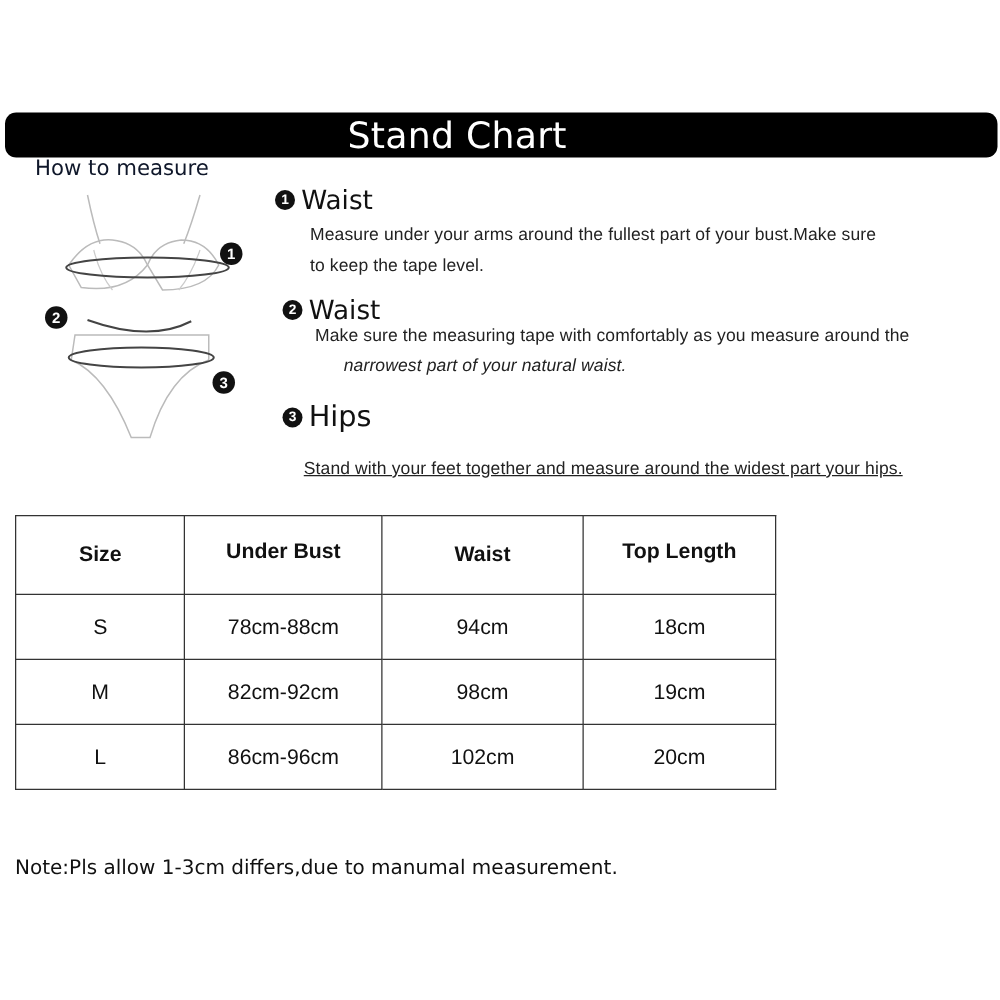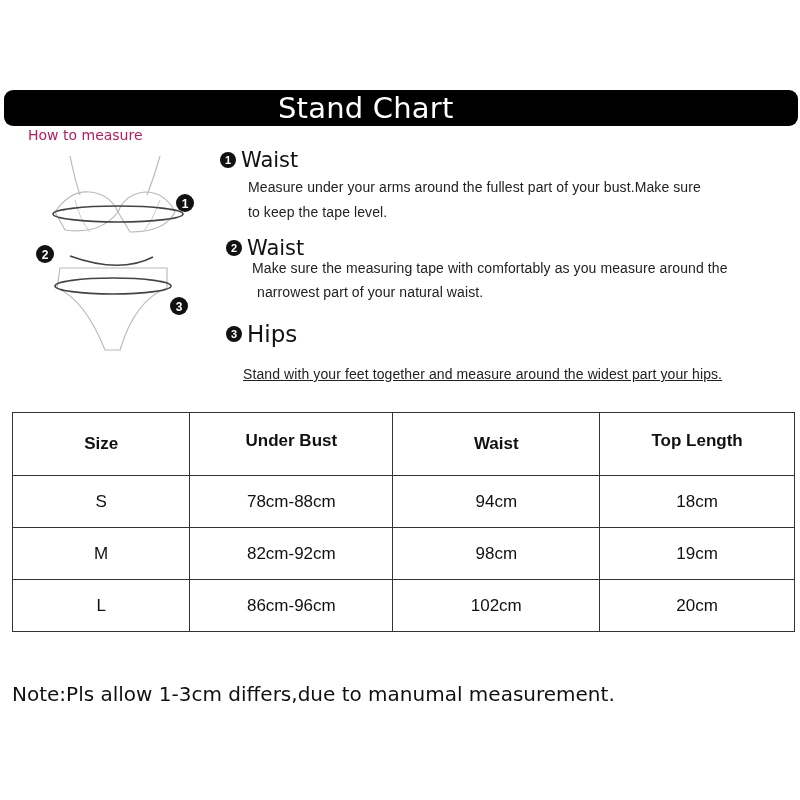--- a/index.html
+++ b/index.html
@@ -1,28 +1,28 @@
 <!DOCTYPE html>
 <html><head>
 <meta charset="utf-8">
 <style>
   html, body { margin: 0; padding: 0; background: #ffffff; }
   body { width: 800px; height: 800px; position: relative; overflow: hidden; font-family: "DejaVu Sans", sans-serif; color: #000; }
   .title-bar { position: absolute; left: 4px; top: 90px; width: 794px; height: 36px; background: #000; border-radius: 9px; }
   .title-text { position: absolute; left: 278px; top: 91px; font-size: 29px; color: #fff; line-height: 34px; letter-spacing: 0.2px; }
-  .how-label { position: absolute; left: 28px; top: 124px; font-size: 14px; color: #be185d; line-height: 22px; }
+  .how-label { position: absolute; left: 28px; top: 124px; font-size: 17px; color: #0f172a; line-height: 22px; }
   .figure { position: absolute; left: 25px; top: 150px; width: 190px; height: 215px; }
   .sec-head { position: absolute; font-size: 21px; line-height: 26px; color: #111; display: flex; align-items: center; }
   .num-badge { display: inline-flex; width: 16px; height: 16px; border-radius: 50%; background: #111; color: #fff; font-size: 11px; font-weight: bold; align-items: center; justify-content: center; margin-right: 5px; font-family: "Liberation Sans", sans-serif; }
   .desc { position: absolute; font-family: "Liberation Sans", sans-serif; font-size: 14px; color: #222; line-height: 24px; letter-spacing: 0.1px; }
-  table.size-table { position: absolute; left: 12px; top: 412px; width: 783px; border-collapse: collapse; border-radius: 16px; }
+  table.size-table { position: absolute; left: 12px; top: 412px; width: 609px; border-collapse: collapse; border-radius: 16px; }
   .size-table td, .size-table th { border: 1.5px solid #333; text-align: center; font-family: "Liberation Sans", sans-serif; font-size: 17px; color: #111; padding: 0; }
   .size-table th { height: 56px; font-weight: bold; }
   .size-table td { height: 51px; }
-  .note { position: absolute; left: 12px; top: 683px; font-size: 20px; line-height: 22px; color: #111; }
+  .note { position: absolute; left: 12px; top: 683px; font-size: 16px; line-height: 22px; color: #111; }
 </style>
 </head>
 <body>
 
 <div class="title-bar"></div>
 <div class="title-text">Stand Chart</div>
 
 <div class="how-label">How to measure</div>
 
 <svg class="figure" viewBox="0 0 190 215">
@@ -64,21 +64,21 @@
   <span>Waist</span>
 </div>
 <div class="desc" style="left:248px; top:175px;">Measure under your arms around the fullest part of your bust.Make sure</div>
 <div class="desc" style="left:248px; top:200px;">to keep the tape level.</div>
 
 <div class="sec-head" style="left:226px; top:235px;">
   <span class="num-badge">2</span>
   <span>Waist</span>
 </div>
 <div class="desc" style="left:252px; top:256px;">Make sure the measuring tape with comfortably as you measure around the</div>
-<div class="desc" style="left:257px; top:280px;">narrowest part of your natural waist.</div>
+<div class="desc" style="left:275px; top:280px;font-style:italic;">narrowest part of your natural waist.</div>
 
 <div class="sec-head" style="left:226px; top:321px; font-size:23px;">
   <span class="num-badge">3</span>
   <span>Hips</span>
 </div>
 <div class="desc" style="left:243px; top:362px;text-decoration:underline;">Stand with your feet together and measure around the widest part your hips.</div>
 
 <table class="size-table">
   <colgroup>
     <col style="width:174px">

